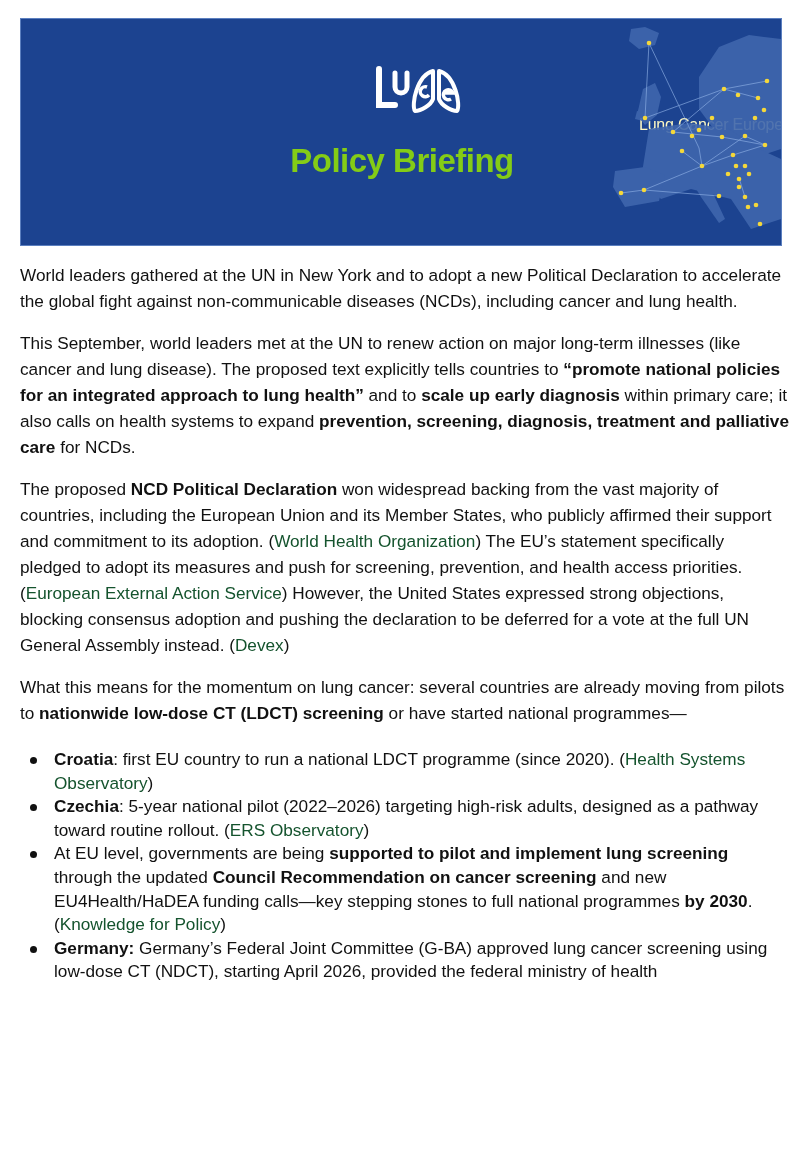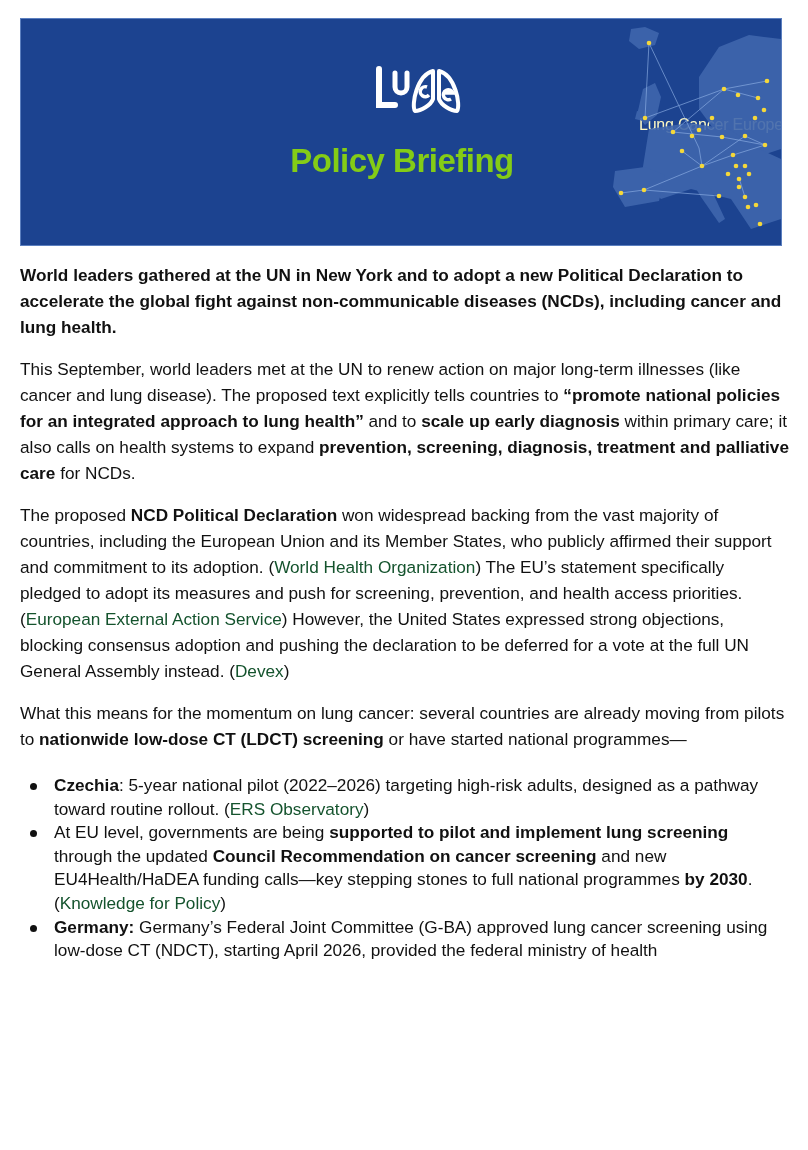--- a/index.html
+++ b/index.html
@@ -10,21 +10,21 @@
   .logo { position: absolute; left: 352px; top: 46px; width: 100px; height: 50px; }
   .logo-sub { position: absolute; left: 0; width: 762px; top: 97px; text-align: right;
               color: #fef9c3; font-size: 16px; letter-spacing: -0.2px; }
   .banner-title { position: absolute; left: 0; width: 762px; top: 123px; text-align: center;
                   color: #84cc16; font-size: 33px; font-weight: bold; letter-spacing: -0.5px; }
   .map { position: absolute; right: 0; top: 0; width: 202px; height: 228px; }
 
   .content { position: absolute; left: 20px; top: 262px; width: 770px;
              font-size: 17.2px; line-height: 26px; }
   p { margin: 0 0 16px 0; }
-  .lead { font-weight: bold; }
+  .lead { font-weight: normal; }
   b { font-weight: bold; }
   a { color: #14532d; text-decoration: none; }
   ul { margin: 0; padding-left: 34px; list-style: none; }
   li { position: relative; line-height: 23.6px; margin-bottom: 0; }
   li::before { content: ""; position: absolute; left: -24px; top: 9px; width: 7px; height: 7px;
                border-radius: 50%; background: #111; }
   .list-wrap { margin-top: 22px; }
 </style>
 </head>
 <body>
@@ -112,18 +112,19 @@
 
   <p><span>This September, world leaders met at the UN to renew action on major long-term illnesses (like cancer and lung disease). The proposed text explicitly tells countries to </span><b>“promote national policies for an integrated approach to lung health”</b><span> and to </span><b>scale up early diagnosis</b><span> within primary care; it also calls on health systems to expand </span><b>prevention, screening, diagnosis, treatment and palliative care</b><span> for NCDs.</span></p>
 
   <p><span>The proposed </span><b>NCD Political Declaration</b><span> won widespread backing from the vast majority of countries, including the European Union and its Member States, who publicly affirmed their support and commitment to its adoption. (</span><a href="#">World Health Organization</a><span>) The EU’s statement specifically pledged to adopt its measures and push for screening, prevention, and health access priorities. (</span><a href="#">European External Action Service</a><span>) However, the United States expressed strong objections, blocking consensus adoption and pushing the declaration to be deferred for a vote at the full UN General Assembly instead. (</span><a href="#">Devex</a><span>)</span></p>
 
 
   <p style="margin-bottom:0"><span>What this means for the momentum on lung cancer: several countries are already moving from pilots to </span><b>nationwide low-dose CT (LDCT) screening</b><span> or have started national programmes—</span></p>
 
   <div class="list-wrap">
   <ul>
+    <li><b>Croatia</b><span>: first EU country to run a national LDCT programme (since 2020). (</span><a href="#">Health Systems Observatory</a><span>)</span></li>
     <li><b>Czechia</b><span>: 5-year national pilot (2022–2026) targeting high-risk adults, designed as a pathway toward routine rollout. (</span><a href="#">ERS Observatory</a><span>)</span></li>
     <li><span>At EU level, governments are being </span><b>supported to pilot and implement lung screening</b><span> through the updated </span><b>Council Recommendation on cancer screening</b><span> and new EU4Health/HaDEA funding calls—key stepping stones to full national programmes </span><b>by 2030</b><span>. (</span><a href="#">Knowledge for Policy</a><span>)</span></li>
     <li><b>Germany:</b><span> Germany’s Federal Joint Committee (G-BA) approved lung cancer screening using low-dose CT (NDCT), starting April 2026, provided the federal ministry of health</span></li>
   </ul>
   </div>
 </div>
 
 </body></html>

